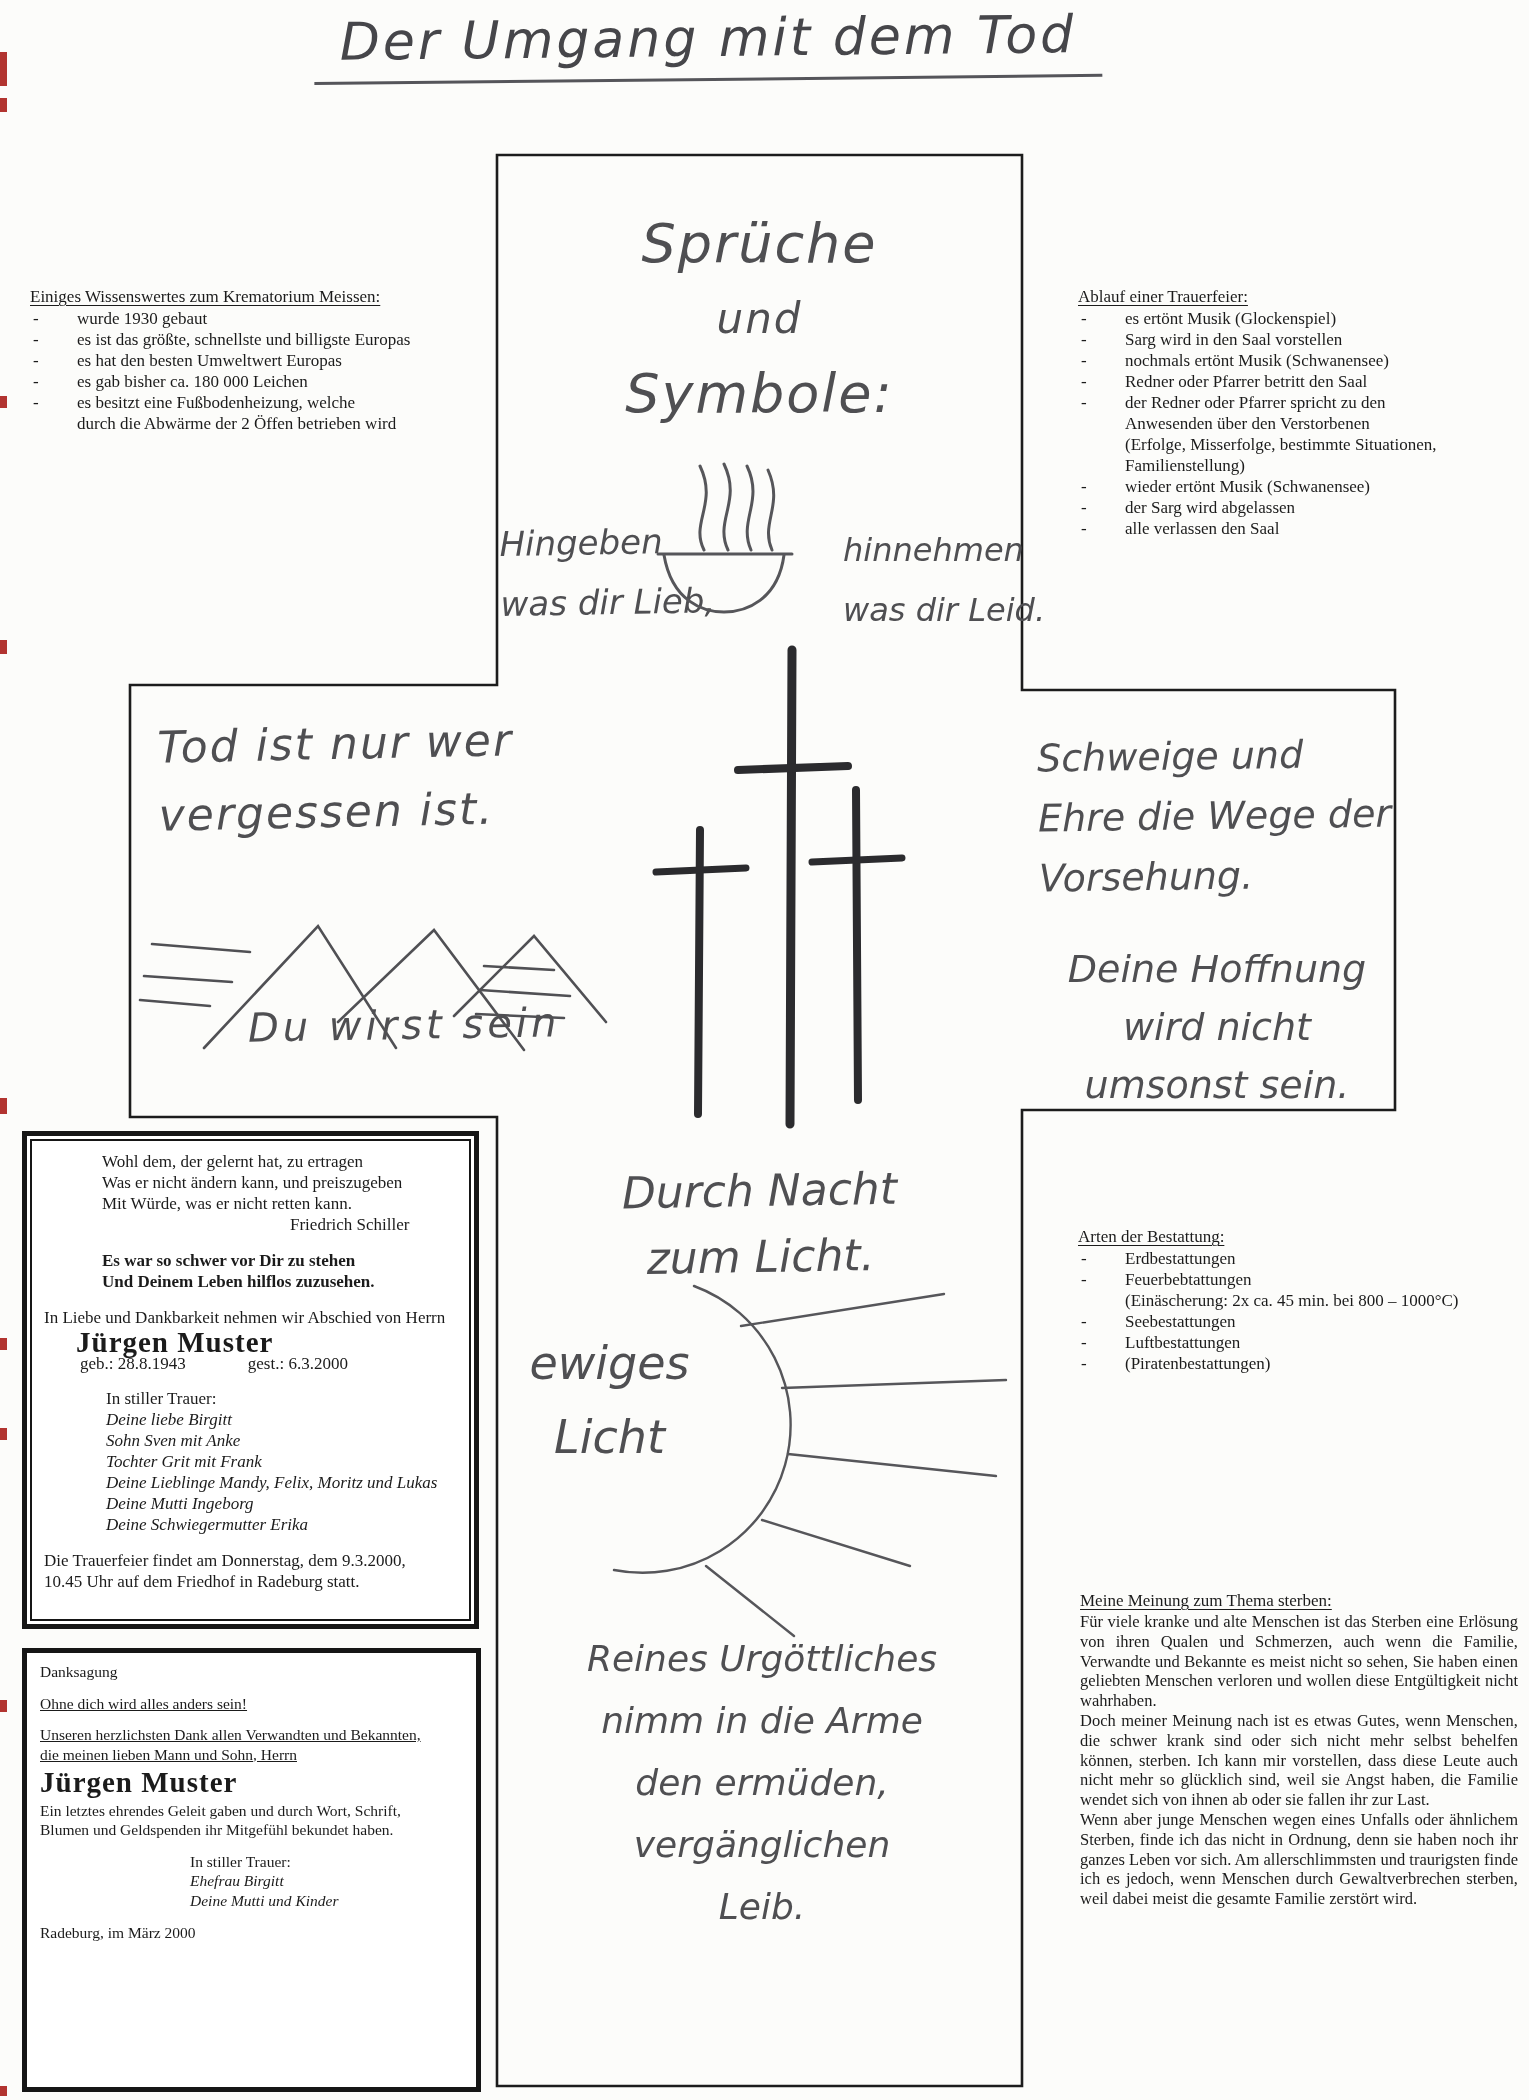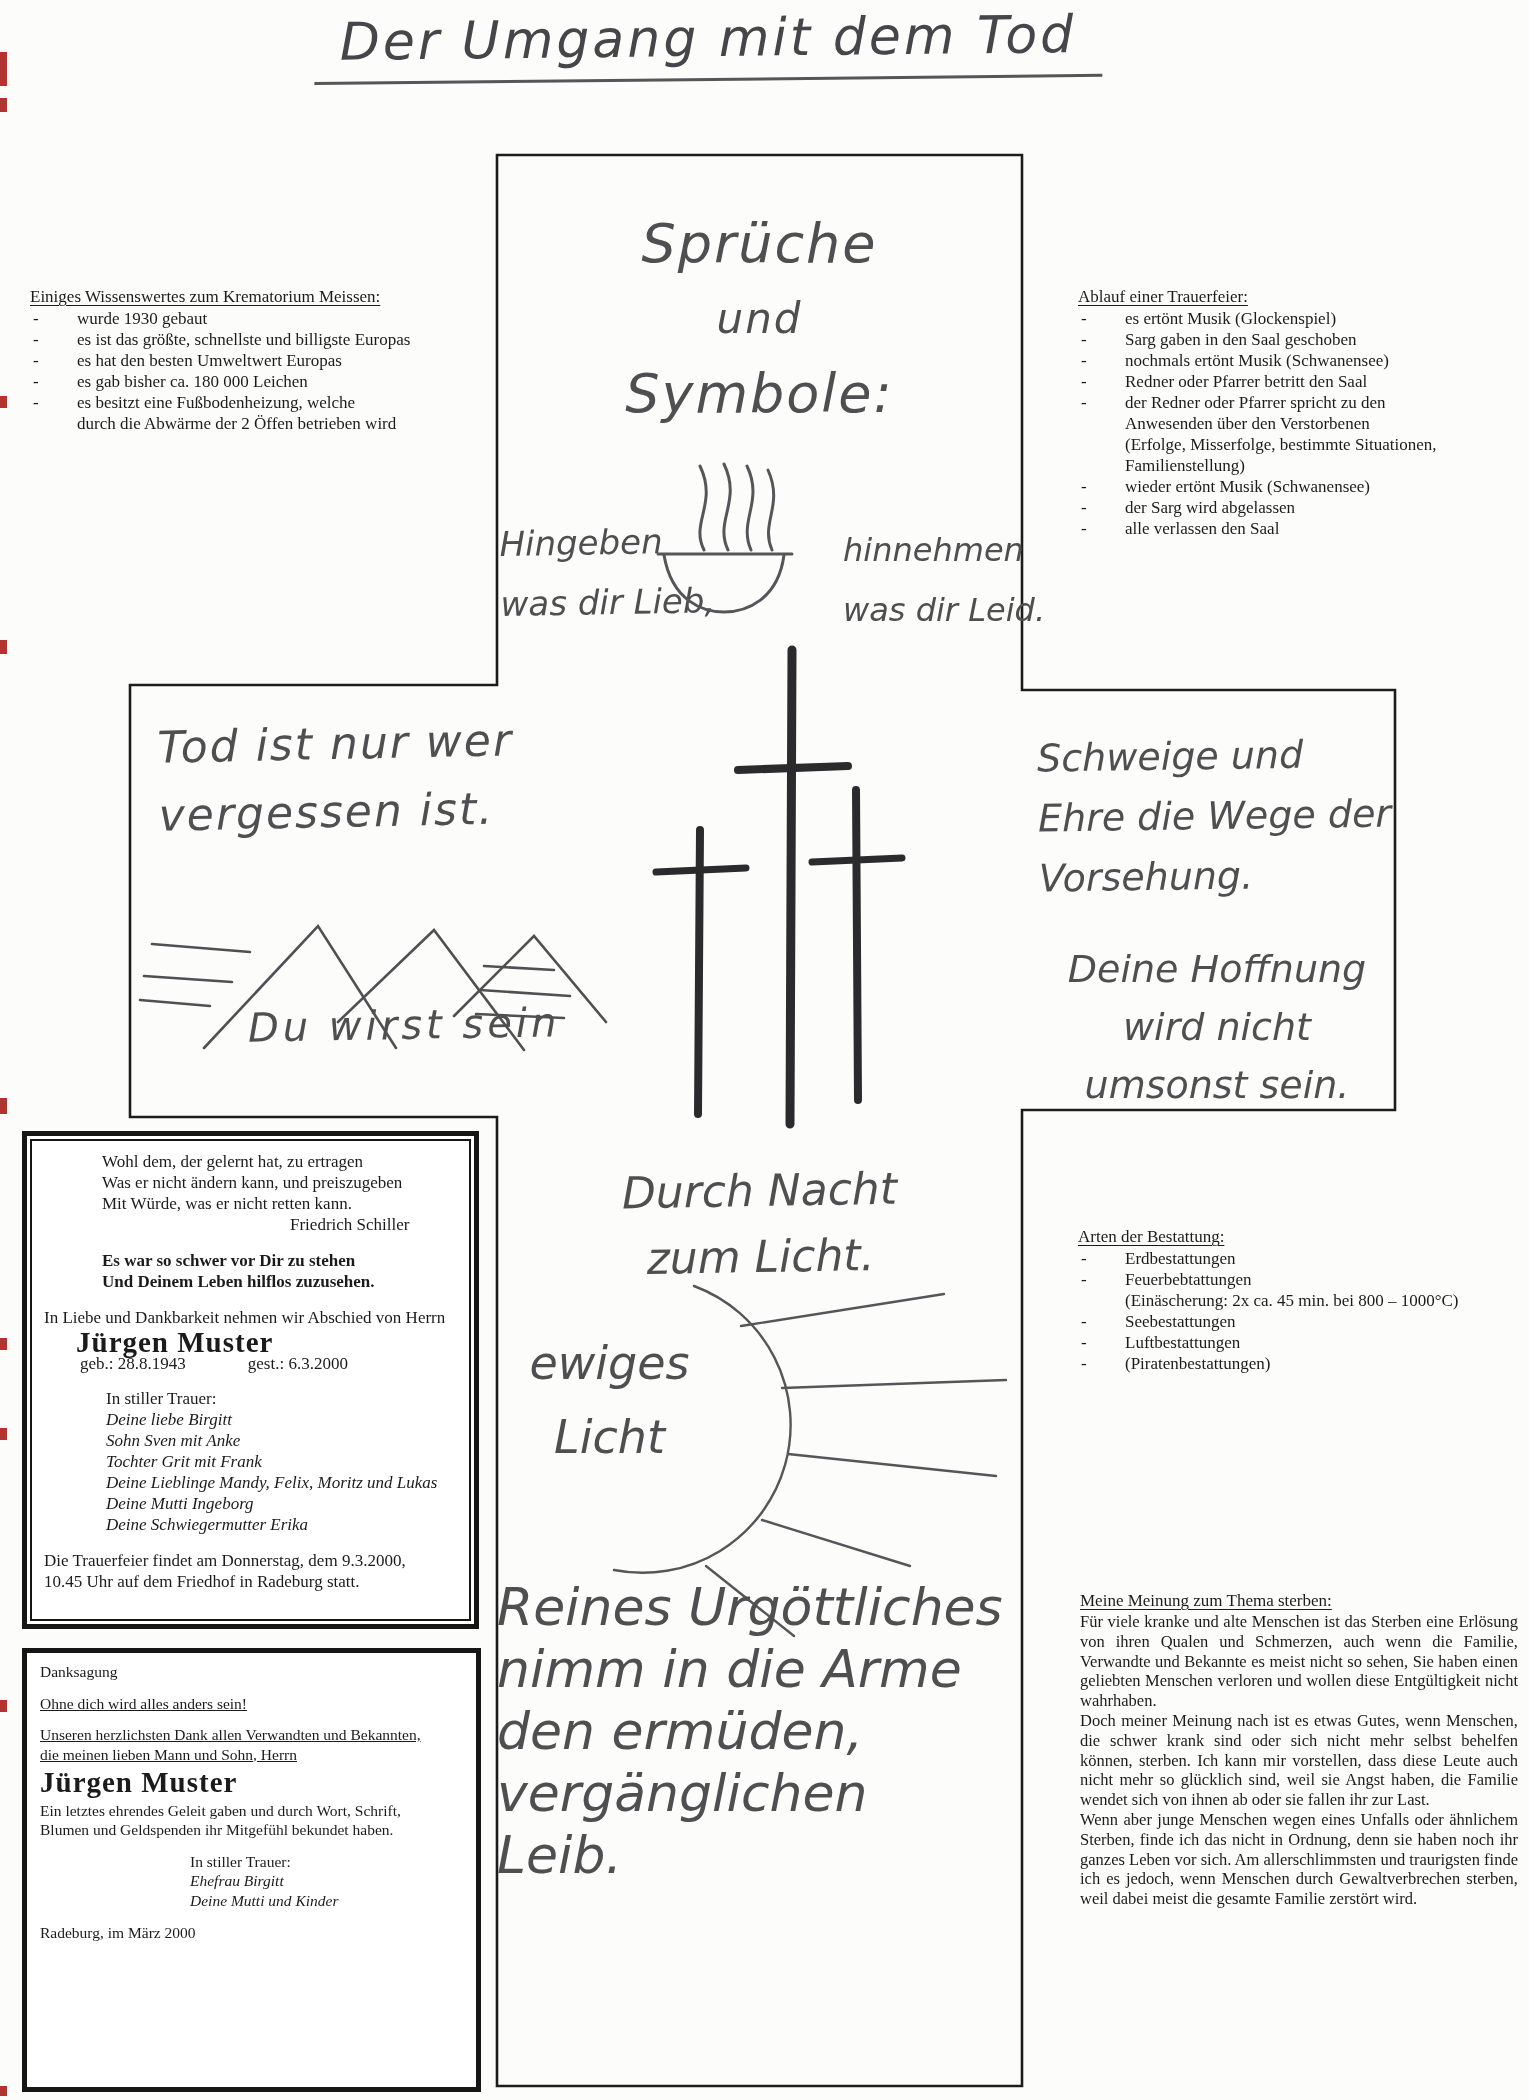--- a/index.html
+++ b/index.html
@@ -21,21 +21,21 @@
   #sprueche div{font-size:54px;line-height:88px;letter-spacing:2px;}
   #sprueche div:nth-child(2){font-size:42px;line-height:62px;}
   #hingeben{left:500px;top:512px;width:230px;font-size:34px;line-height:60px;transform:rotate(-1deg);}
   #hinnehmen{left:843px;top:520px;width:240px;font-size:32px;line-height:60px;}
   #tod-quote{left:158px;top:710px;font-size:44px;line-height:68px;letter-spacing:2px;transform:rotate(-1.2deg);}
   #du-wirst{left:248px;top:1002px;font-size:40px;letter-spacing:4px;transform:rotate(-1deg);}
   #schweige{left:1038px;top:726px;font-size:38px;line-height:60px;transform:rotate(-0.8deg);}
   #hoffnung{left:1052px;top:940px;width:330px;text-align:center;font-size:38px;line-height:58px;}
   #durch-nacht{left:560px;top:1158px;width:400px;text-align:center;font-size:44px;line-height:66px;transform:rotate(-1deg);}
   #ewiges{left:497px;top:1326px;width:225px;text-align:center;font-size:46px;line-height:74px;}
-  #reines{left:497px;top:1576px;width:530px;font-size:52px;line-height:62px;}
+  #reines{left:497px;top:1628px;width:530px;text-align:center;font-size:36px;line-height:62px;}
   
   #krematorium{left:30px;top:286px;width:448px;}
   #trauerfeier{left:1078px;top:286px;width:446px;}
   #bestattung{left:1078px;top:1226px;width:446px;}
   #meinung{left:1080px;top:1590px;width:438px;}
   #meinung p{font-size:16.5px;line-height:19.8px;margin:0;}
   
   .black-box{background:#fff;border:5px solid #161616;}
   #obit{left:22px;top:1131px;width:447px;height:488px;}
   #obit-inner{position:absolute;left:3px;top:3px;right:3px;bottom:3px;border:2px solid #161616;padding:10px 12px;}
@@ -258,21 +258,21 @@
 
   <div class="abs typed" id="trauerfeier">
     <span class="heading">Ablauf einer Trauerfeier:</span>
     <div>
         <div class="li-row">
           <span class="li-b">-</span>
           <span class="li-t">es ertönt Musik (Glockenspiel)</span>
         </div>
         <div class="li-row">
           <span class="li-b">-</span>
-          <span class="li-t">Sarg gaben in den Saal geschoben</span>
+          <span class="li-t">Sarg wird in den Saal vorstellen</span>
         </div>
         <div class="li-row">
           <span class="li-b">-</span>
           <span class="li-t">nochmals ertönt Musik (Schwanensee)</span>
         </div>
         <div class="li-row">
           <span class="li-b">-</span>
           <span class="li-t">Redner oder Pfarrer betritt den Saal</span>
         </div>
         <div class="li-row">

